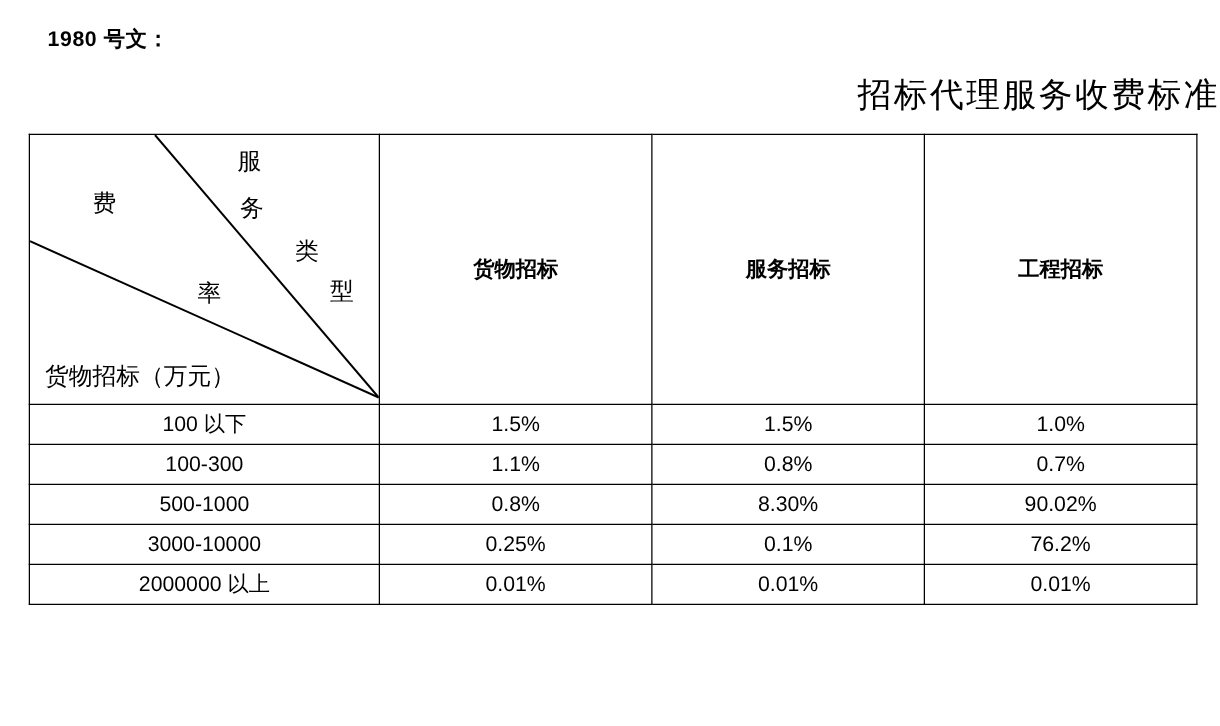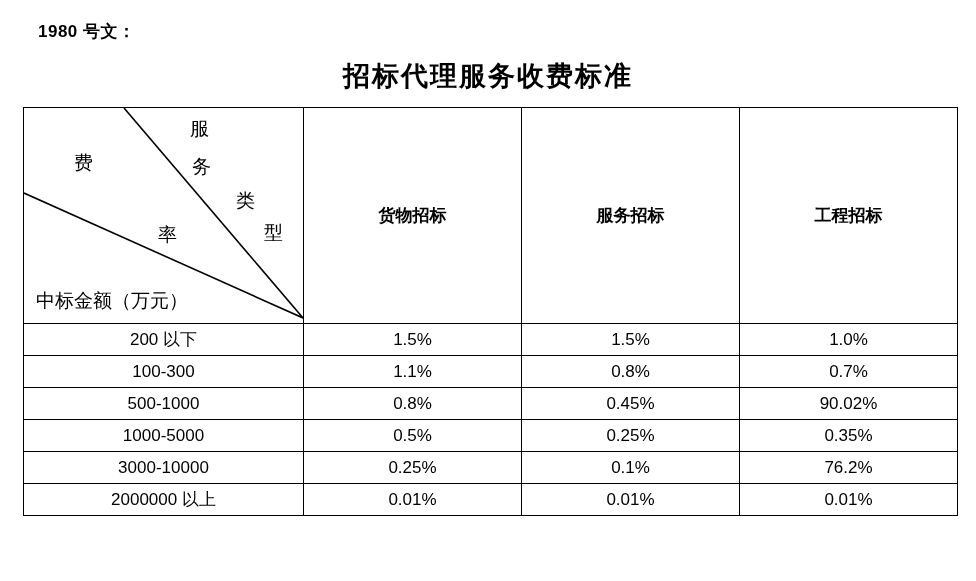--- a/index.html
+++ b/index.html
@@ -27,23 +27,23 @@
     font-family: "Liberation Sans", sans-serif;
     font-weight: bold;
     font-size: 17px;
     letter-spacing: 0.5px;
   }
   .doc-title {
     position: absolute;
     top: 46px;
     left: 0;
     width: 976px;
-    text-align: center;
+    text-align: right;
     font-family: "Liberation Serif", "DejaVu Serif", serif;
-    font-weight: bold;
+    font-weight: normal;
     font-size: 27px;
     letter-spacing: 2px;
   }
   .table-wrap {
     position: absolute;
     top: 95px;
     left: 23px;
     width: 930px;
   }
   table.fee {
@@ -129,51 +129,45 @@
               <svg class="corner-svg" viewBox="0 0 279 215" preserveAspectRatio="none">
                 <line x1="100" y1="0" x2="279" y2="210" stroke="#000000" stroke-width="1.6"></line>
                 <line x1="0" y1="85" x2="279" y2="210" stroke="#000000" stroke-width="1.6"></line>
               </svg>
               <span class="lbl lbl-service">服</span>
               <span class="lbl lbl-fee">费</span>
               <span class="lbl lbl-wu">务</span>
               <span class="lbl lbl-type">类</span>
               <span class="lbl lbl-rate">率</span>
               <span class="lbl lbl-xing">型</span>
-              <span class="lbl-amount">中标金额（万元）</span>
+              <span class="lbl-amount">货物招标（万元）</span>
             </div>
           </td>
           <td class="col-data head-cat">货物招标</td>
           <td class="col-data head-cat">服务招标</td>
           <td class="col-data head-cat">工程招标</td>
         </tr>
 
         <tr>
-          <td class="col-first row-label">200 以下</td>
+          <td class="col-first row-label">100 以下</td>
           <td class="col-data">1.5%</td>
           <td class="col-data">1.5%</td>
           <td class="col-data">1.0%</td>
         </tr>
         <tr>
           <td class="col-first row-label">100-300</td>
           <td class="col-data">1.1%</td>
           <td class="col-data">0.8%</td>
           <td class="col-data">0.7%</td>
         </tr>
         <tr>
           <td class="col-first row-label">500-1000</td>
           <td class="col-data">0.8%</td>
-          <td class="col-data">0.45%</td>
+          <td class="col-data">8.30%</td>
           <td class="col-data">90.02%</td>
-        </tr>
-        <tr>
-          <td class="col-first row-label">1000-5000</td>
-          <td class="col-data">0.5%</td>
-          <td class="col-data">0.25%</td>
-          <td class="col-data">0.35%</td>
         </tr>
         <tr>
           <td class="col-first row-label">3000-10000</td>
           <td class="col-data">0.25%</td>
           <td class="col-data">0.1%</td>
           <td class="col-data">76.2%</td>
         </tr>
         <tr>
           <td class="col-first row-label">2000000 以上</td>
           <td class="col-data">0.01%</td>

